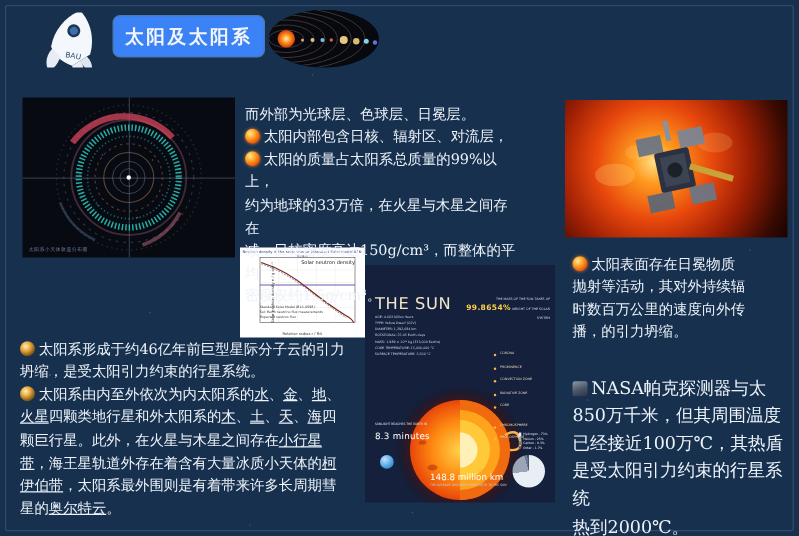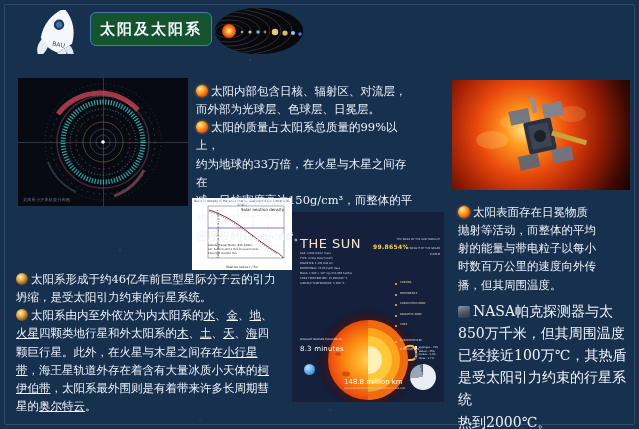--- a/index.html
+++ b/index.html
@@ -29,21 +29,21 @@
     position:absolute;left:4px;top:4px;width:631px;height:421px;
     border:1px solid #2f4a6b;border-radius:2px;box-sizing:border-box;
     pointer-events:none;
   }
 
   
   .header{position:absolute;left:0;top:0;width:639px;height:62px;}
   .rocket{position:absolute;left:22px;top:10px;width:62px;height:44px;}
   .title-box{
     position:absolute;left:90px;top:12px;width:120px;height:32px;
-    background:#14532d;border:1px solid #precise;border:1px solid #4a7ab5;
+    background:#3b82f6;border:1px solid #precise;border:1px solid #4a7ab5;
     border-radius:6px;display:flex;align-items:center;justify-content:center;
   }
   .title-box span{
     color:#f2f6fb;font-size:15px;font-weight:bold;letter-spacing:2px;
     font-family:"DejaVu Serif","Liberation Serif",serif;
   }
   .solar-badge{
     position:absolute;left:215px;top:8px;width:88px;height:46px;
     border-radius:50%;background:#080b14;overflow:hidden;
   }
@@ -324,24 +324,24 @@
     <div class="pie-legend">
       <div><i style="background:#e9edf4"></i><span>Hydrogen - 73%</span></div>
       <div><i style="background:#9aa6b8"></i><span>Helium - 25%</span></div>
       <div><i style="background:#6d7a8e"></i><span>Carbon - 0.3%</span></div>
       <div><i style="background:#4d5a6e"></i><span>Other - 1.7%</span></div>
     </div>
     <div class="pie"></div>
   </div>
 
   <div class="tblock" id="t1">
+    <p>而外部为光球层、色球层、日冕层。</p>
     <p>
       <span class="bullet"></span><span>太阳内部包含日核、辐射区、对流层，</span>
     </p>
-    <p>而外部为光球层、色球层、日冕层。</p>
     <p>
       <span class="bullet"></span><span>太阳的质量占太阳系总质量的99%以上，</span>
     </p>
     <p>约为地球的33万倍，在火星与木星之间存在</p>
     <p>减，日核密度高达150g/cm³，而整体的平均</p>
     <p>密度仅约1.5g/cm³。</p>
   </div>
 
   <div class="tblock" id="t2">
     <p>
@@ -349,24 +349,23 @@
     </p>
     <p>
       <span class="bullet dim"></span><span>太阳系由内至外依次为内太阳系的</span><span class="u">水</span><span>、</span><span class="u">金</span><span>、</span><span class="u">地</span><span>、</span><span class="u">火星</span><span>四颗类地行星和外太阳系的</span><span class="u">木</span><span>、</span><span class="u">土</span><span>、</span><span class="u">天</span><span>、</span><span class="u">海</span><span>四颗巨行星。此外，在火星与木星之间存在</span><span class="u">小行星带</span><span>，海王星轨道外存在着含有大量冰质小天体的</span><span class="u">柯伊伯带</span><span>，太阳系最外围则是有着带来许多长周期彗星的</span><span class="u">奥尔特云</span><span>。</span>
     </p>
   </div>
 
   <div class="tblock" id="t3">
     <p>
       <span class="bullet"></span><span>太阳表面存在日冕物质</span>
     </p>
-    <p>抛射等活动，而整体的平均</p>
-    <p>射的能量与带电粒子以每小</p>
+    <p>抛射等活动，其对外持续辐</p>
     <p>时数百万公里的速度向外传</p>
-    <p>播，但其周围温度。</p>
+    <p>播，的引力坍缩。</p>
   </div>
 
   <div class="tblock" id="t4">
     <p>
       <span class="bullet sq"></span><span>NASA帕克探测器与太</span>
     </p>
     <p>850万千米，但其周围温度</p>
     <p>已经接近100万℃，其热盾</p>
     <p>是受太阳引力约束的行星系统</p>
     <p>热到2000℃。</p>

